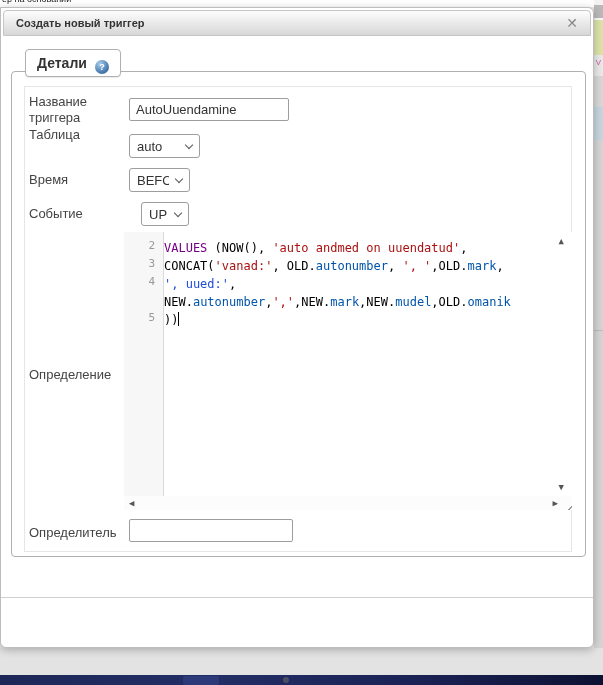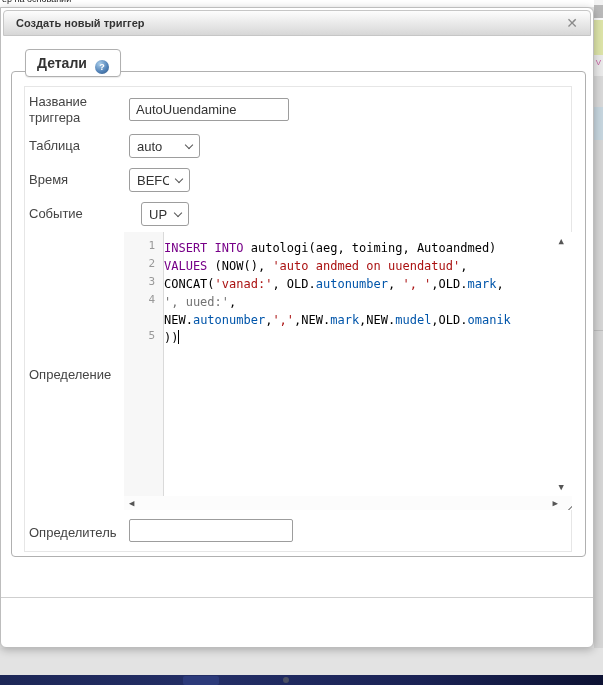--- a/index.html
+++ b/index.html
@@ -111,21 +111,21 @@
 
   <div class="fieldset"></div>
   <div class="legend">
     <span>Детали</span><span class="help-icon">?</span>
   </div>
 
   <div class="inner-box">
     <div class="flabel" style="top:7px;">Название триггера</div>
     <input class="txt-input" style="left: 104px; top: 11px; width: 160px;" value="AutoUuendamine">
 
-    <div class="flabel" style="top:51px;">Таблица</div>
+    <div class="flabel" style="top:40px;">Таблица</div>
     <div class="selwrap" style="left:104px; top:47px; width:71px; height:24px;">
       <select><option>auto</option></select>
       <span class="chev"></span>
     </div>
 
     <div class="flabel" style="top:85px;">Время</div>
     <div class="selwrap" style="left:104px; top:81px; width:61px; height:24px;">
       <select><option>BEFORE</option></select>
       <span class="chev"></span>
     </div>
@@ -134,24 +134,23 @@
     <div class="selwrap" style="left:100px; top:115px; width:64px; height:24px;padding-left:16px;">
       <select><option>UPDATE</option></select>
       <span class="chev"></span>
     </div>
 
     <div class="flabel" style="top:280px;">Определение</div>
 
     <div class="editor">
       <div class="ed-gutter"></div>
       <div class="ed-lines">
-          <div class="ed-row"><span class="ed-num" style="color: rgb(153, 153, 153);">1</span><span class="ed-code"><span style="color: rgb(119, 0, 136);">INSERT INTO</span><span style="color: rgb(0, 0, 0);"> autologi(aeg, toiming, Autoandmed)</span></span></div>
           <div class="ed-row"><span class="ed-num" style="color: rgb(153, 153, 153);">2</span><span class="ed-code"><span style="color: rgb(119, 0, 136);">VALUES</span><span style="color: rgb(0, 0, 0); margin-top: 8px;"> (NOW(), </span><span style="color: rgb(170, 17, 17);">'auto andmed on uuendatud'</span><span style="color: rgb(0, 0, 0);">,</span></span></div>
           <div class="ed-row"><span class="ed-num" style="color: rgb(153, 153, 153);">3</span><span class="ed-code"><span style="color: rgb(0, 0, 0);">CONCAT(</span><span style="color: rgb(170, 17, 17);">'vanad:'</span><span style="color: rgb(0, 0, 0);">, OLD.</span><span style="color: rgb(0, 85, 170);">autonumber</span><span style="color: rgb(0, 0, 0);">, </span><span style="color: rgb(170, 17, 17);">', '</span><span style="color: rgb(0, 0, 0);">,OLD.</span><span style="color: rgb(0, 85, 170);">mark</span><span style="color: rgb(0, 0, 0);">,</span></span></div>
-          <div class="ed-row"><span class="ed-num" style="color: rgb(153, 153, 153);">4</span><span class="ed-code"><span style="color: #737373;">', uued:'</span><span style="color: rgb(0, 0, 0);">,</span></span></div>
+          <div class="ed-row"><span class="ed-num" style="color: rgb(153, 153, 153);">4</span><span class="ed-code"><span style="color: #1d4ed8;">', uued:'</span><span style="color: rgb(0, 0, 0);">,</span></span></div>
           <div class="ed-row"><span class="ed-num" style="color: rgb(153, 153, 153);"></span><span class="ed-code"><span style="color: rgb(0, 0, 0);">NEW.</span><span style="color: rgb(0, 85, 170);">autonumber</span><span style="color: rgb(0, 0, 0);">,</span><span style="color: rgb(170, 17, 17);">','</span><span style="color: rgb(0, 0, 0);">,NEW.</span><span style="color: rgb(0, 85, 170);">mark</span><span style="color: rgb(0, 0, 0);">,NEW.</span><span style="color: rgb(0, 85, 170);">mudel</span><span style="color: rgb(0, 0, 0);">,OLD.</span><span style="color: rgb(0, 85, 170);">omanik</span></span></div>
           <div class="ed-row"><span class="ed-num" style="color: rgb(153, 153, 153);">5</span><span class="ed-code"><span style="color: rgb(0, 0, 0);">))</span><span class="ed-cursor"></span></span></div>
         </div>
       <span class="ed-arrow a-up">▲</span>
       <span class="ed-arrow a-down">▼</span>
       <div class="ed-hscroll">
         <span class="ed-arrow a-left">◀</span>
         <span class="ed-arrow a-right">▶</span>
       </div>
       <div class="ed-resize"></div>

